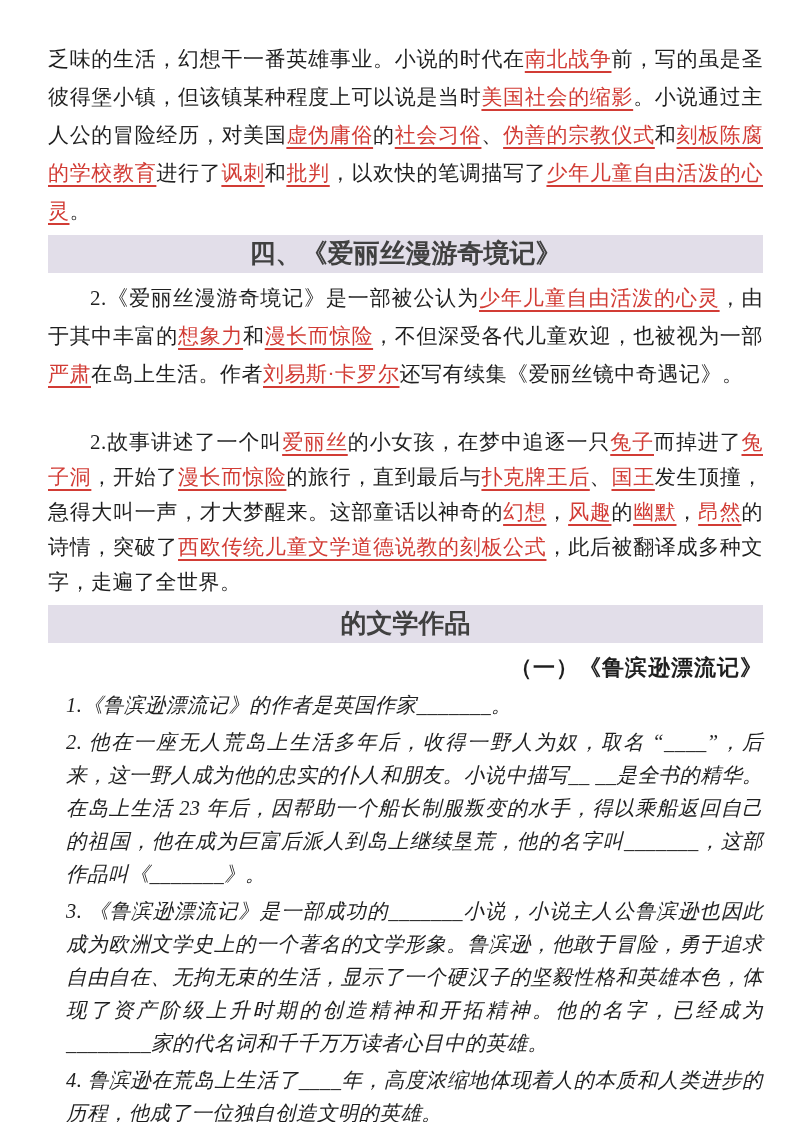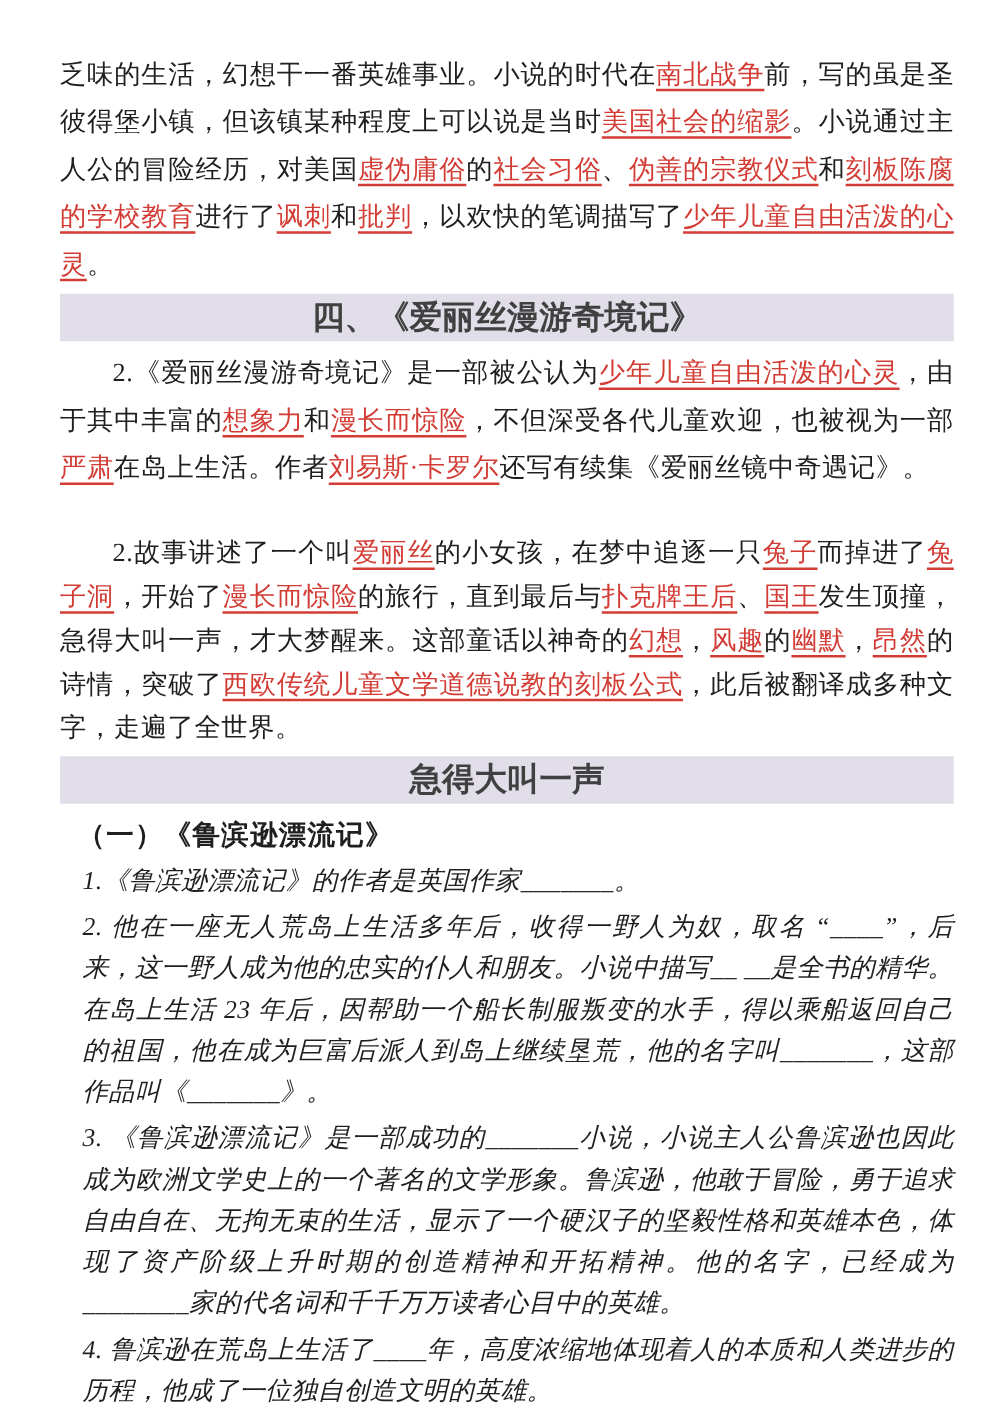--- a/index.html
+++ b/index.html
@@ -41,20 +41,21 @@
     color: #404040;
     line-height: 38px;
     height: 38px;
     margin: 5px 0 6px 0;
   }
   .subtitle {
     font-size: 22px;
     font-weight: bold;
     margin: 10px 0 6px 14px;
     letter-spacing: 1px;
+    text-align: right;
   }
   .question {
     margin: 0 0 4px 18px;
     font-size: 20.5px;
     line-height: 33px;
     text-align: justify;
     letter-spacing: 0.4px;
     font-style: italic;
   }
   .q2 { margin-top: 2px; }
@@ -68,21 +69,21 @@
 
   <div class="band">
     <span>四、《爱丽丝漫游奇境记》</span>
   </div>
 
   <p class="para indent"><span>2.《爱丽丝漫游奇境记》是一部被公认为</span><span class="hl">少年儿童自由活泼的心灵</span><span>，由于其中丰富的</span><span class="hl">想象力</span><span>和</span><span class="hl">漫长而惊险</span><span>，不但深受各代儿童欢迎，也被视为一部</span><span class="hl">严肃</span><span>在岛上生活。作者</span><span class="hl">刘易斯·卡罗尔</span><span>还写有续集《爱丽丝镜中奇遇记》。</span></p>
 
   <p class="para indent tight"><span>2.故事讲述了一个叫</span><span class="hl">爱丽丝</span><span>的小女孩，在梦中追逐一只</span><span class="hl">兔子</span><span>而掉进了</span><span class="hl">兔子洞</span><span>，开始了</span><span class="hl">漫长而惊险</span><span>的旅行，直到最后与</span><span class="hl">扑克牌王后</span><span>、</span><span class="hl">国王</span><span>发生顶撞，急得大叫一声，才大梦醒来。这部童话以神奇的</span><span class="hl">幻想</span><span>，</span><span class="hl">风趣</span><span>的</span><span class="hl">幽默</span><span>，</span><span class="hl">昂然</span><span>的诗情，突破了</span><span class="hl">西欧传统儿童文学道德说教的刻板公式</span><span>，此后被翻译成多种文字，走遍了全世界。</span></p>
 
   <div class="band">
-    <span>急得大叫一声</span>
+    <span>的文学作品</span>
   </div>
 
   <div class="subtitle">（一）《鲁滨逊漂流记》</div>
 
   <p class="question">1.《鲁滨逊漂流记》的作者是英国作家_______。</p>
   <p class="question q2">2. 他在一座无人荒岛上生活多年后，收得一野人为奴，取名 “____”，后来，这一野人成为他的忠实的仆人和朋友。小说中描写__ __是全书的精华。在岛上生活 23 年后，因帮助一个船长制服叛变的水手，得以乘船返回自己的祖国，他在成为巨富后派人到岛上继续垦荒，他的名字叫_______，这部作品叫《_______》。</p>
   <p class="question">3. 《鲁滨逊漂流记》是一部成功的_______小说，小说主人公鲁滨逊也因此成为欧洲文学史上的一个著名的文学形象。鲁滨逊，他敢于冒险，勇于追求自由自在、无拘无束的生活，显示了一个硬汉子的坚毅性格和英雄本色，体现了资产阶级上升时期的创造精神和开拓精神。他的名字，已经成为 ________家的代名词和千千万万读者心目中的英雄。</p>
   <p class="question">4. 鲁滨逊在荒岛上生活了____年，高度浓缩地体现着人的本质和人类进步的历程，他成了一位独自创造文明的英雄。</p>
 
 </div>

